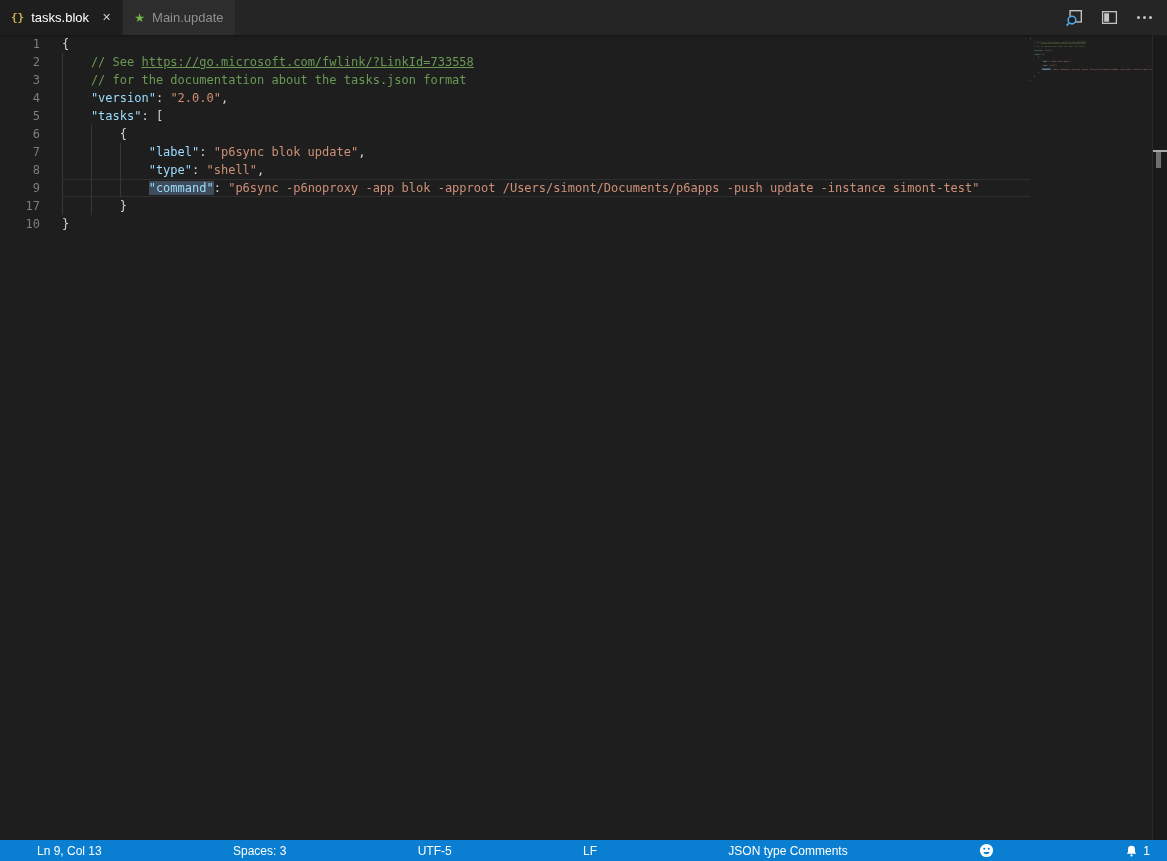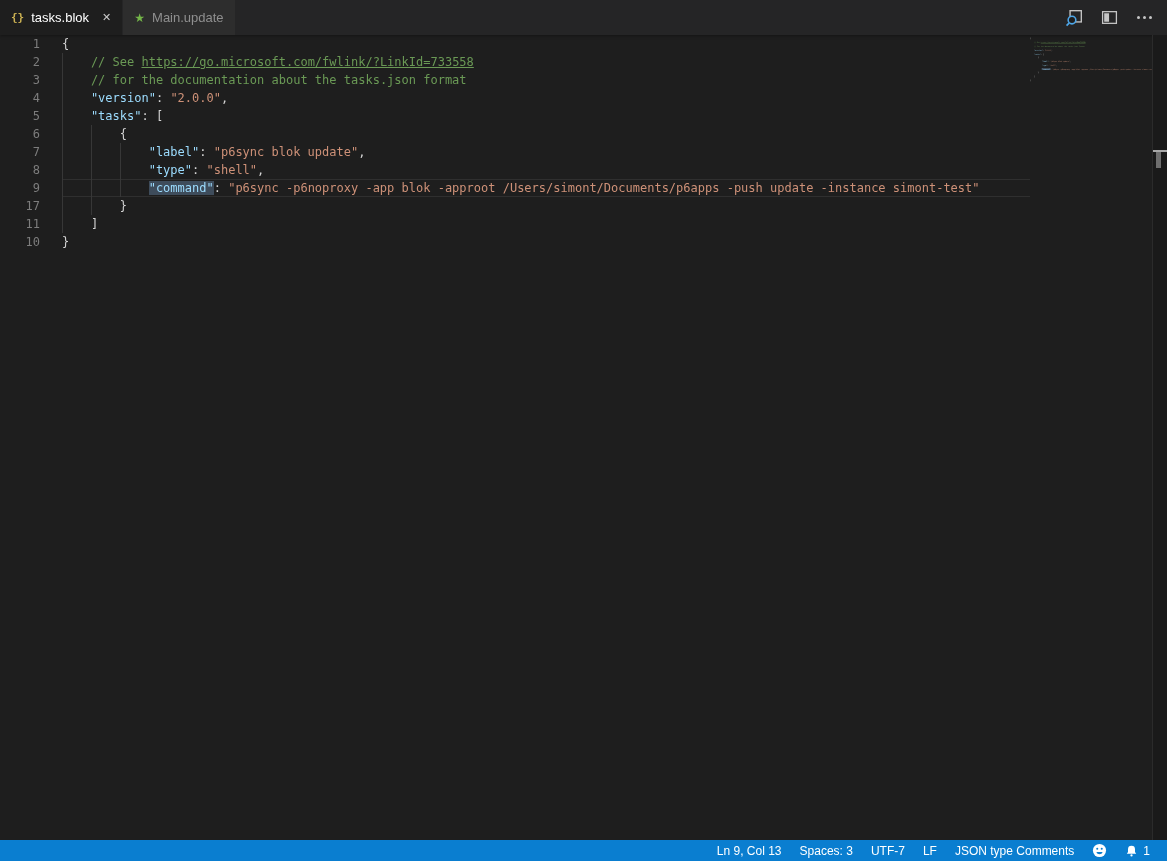--- a/index.html
+++ b/index.html
@@ -39,21 +39,21 @@
   .minimap-inner { transform:scale(0.27); transform-origin:0 0; width:480px;
                    font-family:"DejaVu Sans Mono",monospace; font-size:6px; line-height:14px; white-space:pre; }
 
   
   .ruler { width:15px; flex:none; background:#1a1a1a; border-left:1px solid #2b2b2b; position:relative; cursor:pointer; }
   .dec-cursorline { position:absolute; left:0; right:0; top:115px; height:2px; background:#a8a8a8; }
   .dec-selection { position:absolute; left:3px; width:5px; top:117px; height:16px; background:#6e6e6e; }
 
   
   .statusbar { height:21px; background:#0a7ed0; color:#ffffff; display:flex; align-items:center;
-               justify-content:flex-end; font-size:12px; padding-right:8px; }
+               justify-content:space-between; font-size:12px; padding-right:8px;padding-left:28px; }
   .sitem { padding:0 9px; display:flex; align-items:center; gap:5px; cursor:pointer; white-space:nowrap; height:21px; }
   .sitem svg { display:block; }
 </style>
 </head>
 <body>
 
 <div class="tabbar">
   <div class="tab active">
     <span class="json-icon">{}</span>
     <span>tasks.blok</span>
@@ -125,24 +125,20 @@
         </div>
         <div class="line current">
           <div class="ln">9</div>
           <div class="lc"><span class="g"></span><span class="g"></span><span class="g"></span><span class="k sel">"command"</span><span class="p">: </span><span class="s">"p6sync -p6noproxy -app blok -approot /Users/simont/Documents/p6apps -push update -instance simont-test"</span></div>
         </div>
         <div class="line">
           <div class="ln">17</div>
           <div class="lc"><span class="g"></span><span class="g"></span><span class="p">}</span></div>
         </div>
         <div class="line">
-          <div class="ln">11</div>
-          <div class="lc"><span class="g"></span><span class="p">]</span></div>
-        </div>
-        <div class="line">
           <div class="ln">10</div>
           <div class="lc"><span class="p">}</span></div>
         </div>
       </div>
   </div>
   <div class="minimap">
     <div class="minimap-inner"><div><span></span><span class="p">{</span></div><div><span>    </span><span class="c">// See </span><span class="cu">https://go.microsoft.com/fwlink/?LinkId=733558</span></div><div><span>    </span><span class="c">// for the documentation about the tasks.json format</span></div><div><span>    </span><span class="k">"version"</span><span class="p">: </span><span class="s">"2.0.0"</span><span class="p">,</span></div><div><span>    </span><span class="k">"tasks"</span><span class="p">: [</span></div><div><span>        </span><span class="p">{</span></div><div><span>            </span><span class="k">"label"</span><span class="p">: </span><span class="s">"p6sync blok update"</span><span class="p">,</span></div><div><span>            </span><span class="k">"type"</span><span class="p">: </span><span class="s">"shell"</span><span class="p">,</span></div><div><span>            </span><span class="k sel">"command"</span><span class="p">: </span><span class="s">"p6sync -p6noproxy -app blok -approot /Users/simont/Documents/p6apps -push update -instance simont-test"</span></div><div><span>        </span><span class="p">}</span></div><div><span>    </span><span class="p">]</span></div><div><span></span><span class="p">}</span></div></div>
   </div>
   <div class="ruler">
     <div class="dec-cursorline"></div>
@@ -151,21 +147,21 @@
 </div>
 
 <div class="statusbar">
   <div class="sitem">
     <span>Ln 9, Col 13</span>
   </div>
   <div class="sitem">
     <span>Spaces: 3</span>
   </div>
   <div class="sitem">
-    <span>UTF-7</span>
+    <span>UTF-5</span>
   </div>
   <div class="sitem">
     <span>LF</span>
   </div>
   <div class="sitem">
     <span>JSON type Comments</span>
   </div>
   <div class="sitem">
     <svg width="15" height="15" viewBox="0 0 16 16">
       <circle cx="8" cy="8" r="7" fill="#ffffff"></circle>

